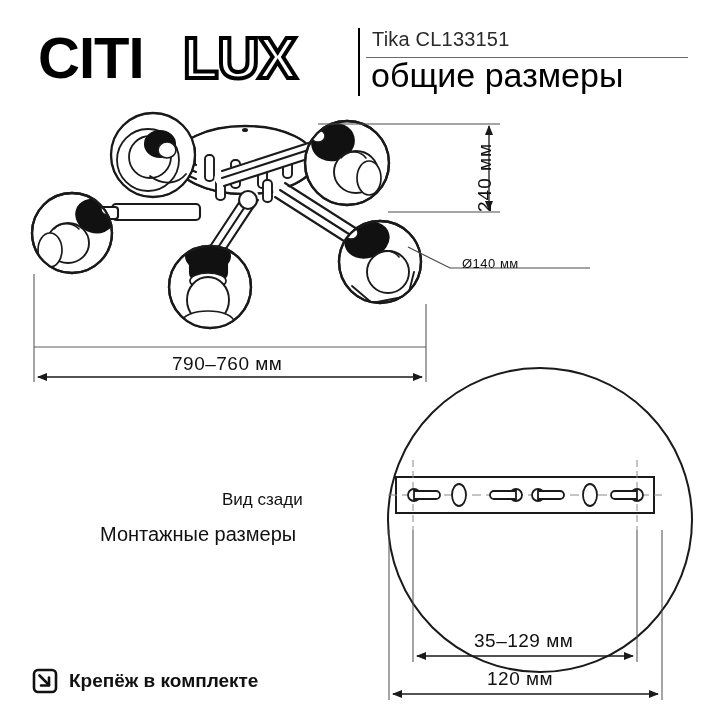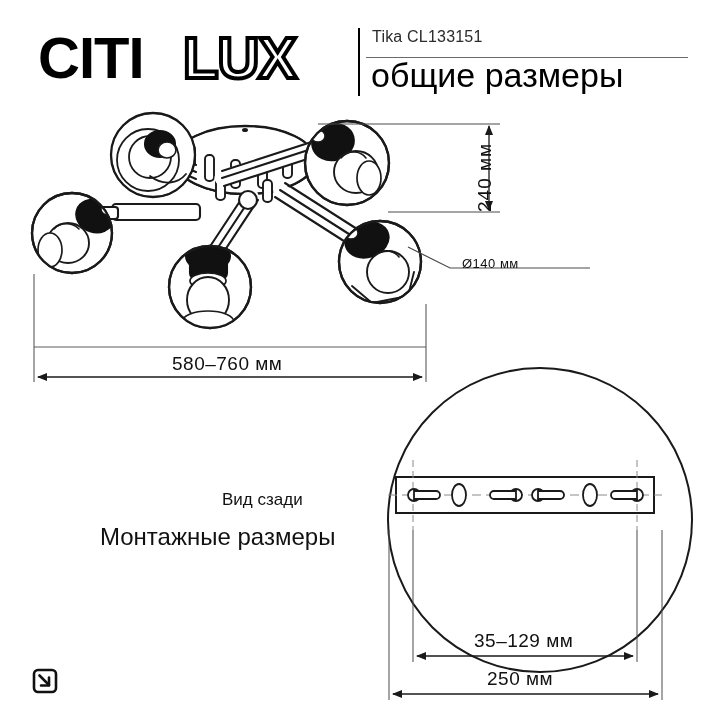--- a/index.html
+++ b/index.html
@@ -33,21 +33,21 @@
     left: 358px;
     top: 28px;
     width: 2px;
     height: 68px;
     background: #000;
   }
   #header-model {
     position: absolute;
     left: 372px;
     top: 28px;
-    font-size: 16px;
+    font-size: 20px;
     letter-spacing: 0.2px;
     color: #2b2b2b;
     white-space: nowrap;
   }
   #header-rule {
     position: absolute;
     left: 366px;
     top: 57px;
     width: 322px;
     height: 1px;
@@ -110,21 +110,21 @@
     left: 222px;
     top: 490px;
     font-size: 17px;
     color: #111;
     white-space: nowrap;
   }
   #caption-mount {
     position: absolute;
     left: 100px;
     top: 523px;
-    font-size: 24px;
+    font-size: 20px;
     color: #111;
     white-space: nowrap;
   }
 
   
   #footer-note {
     position: absolute;
     left: 32px;
     top: 668px;
     display: flex;
@@ -362,32 +362,33 @@
         <line x1="662" y1="530" x2="662" y2="700"></line>
         <line x1="393" y1="694" x2="658" y2="694" stroke="#1a1a1a" stroke-width="1.3" marker-start="url(#arrStart)" marker-end="url(#arrEnd)"></line>
       </g>
     </g>
   </svg>
 
   <div class="dim-text" id="dim-240">240 мм</div>
 
   <div class="dim-text" id="dim-140">Ø140 мм</div>
 
-  <div class="dim-text" id="dim-580">580–760 мм</div>
+  <div class="dim-text" id="dim-580">790–760 мм</div>
 
   <div class="dim-text" id="dim-35105">35–129 мм</div>
 
-  <div class="dim-text" id="dim-180">250 мм</div>
+  <div class="dim-text" id="dim-180">120 мм</div>
 
   <div id="caption-rear">Вид сзади</div>
   <div id="caption-mount">Монтажные размеры</div>
 
   <div id="footer-note">
     <span>
       <svg width="26" height="26" viewBox="0 0 26 26" aria-hidden="true">
         <rect x="2" y="2" width="22" height="22" rx="4" ry="4" fill="none" stroke="#111111" stroke-width="2.6"></rect>
         <path d="M7.5,7.5 L17,17" stroke="#111111" stroke-width="2.6" stroke-linecap="round"></path>
         <path d="M17,9.5 L17,17.5 L9,17.5" fill="none" stroke="#111111" stroke-width="2.6" stroke-linecap="round" stroke-linejoin="round"></path>
       </svg>
     </span>
+    <span class="label">Крепёж в комплекте</span>
   </div>
 
 </div>
 
 </body></html>

